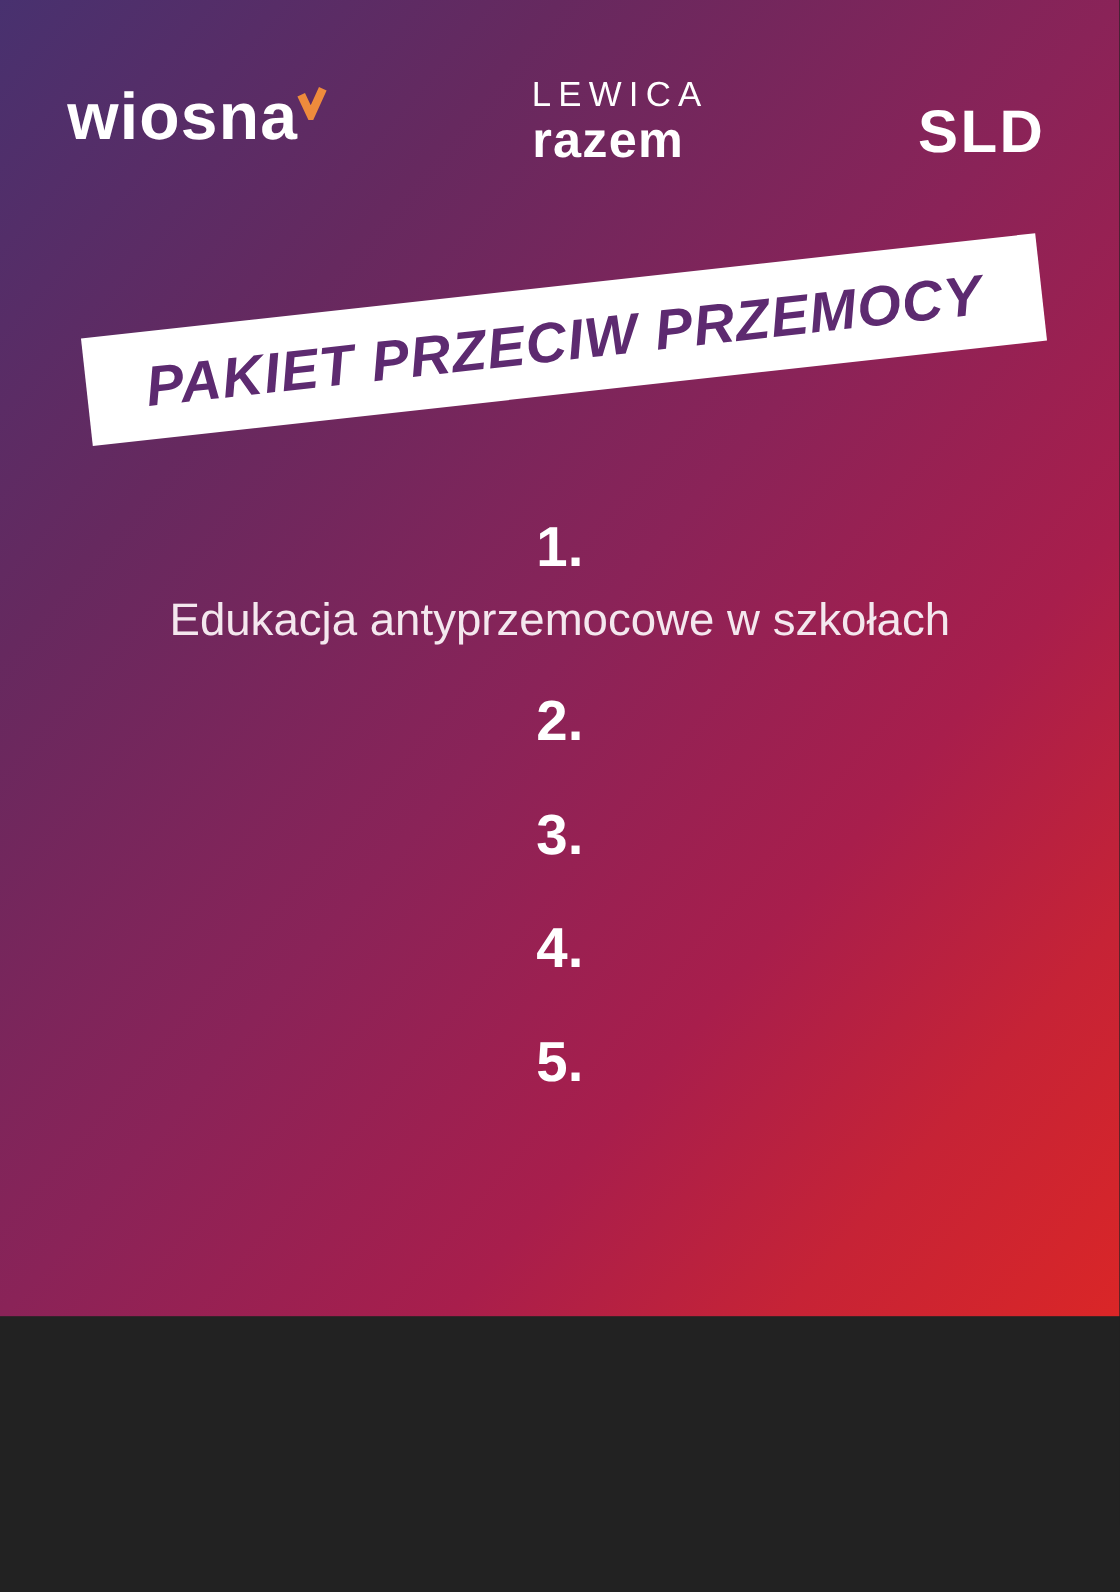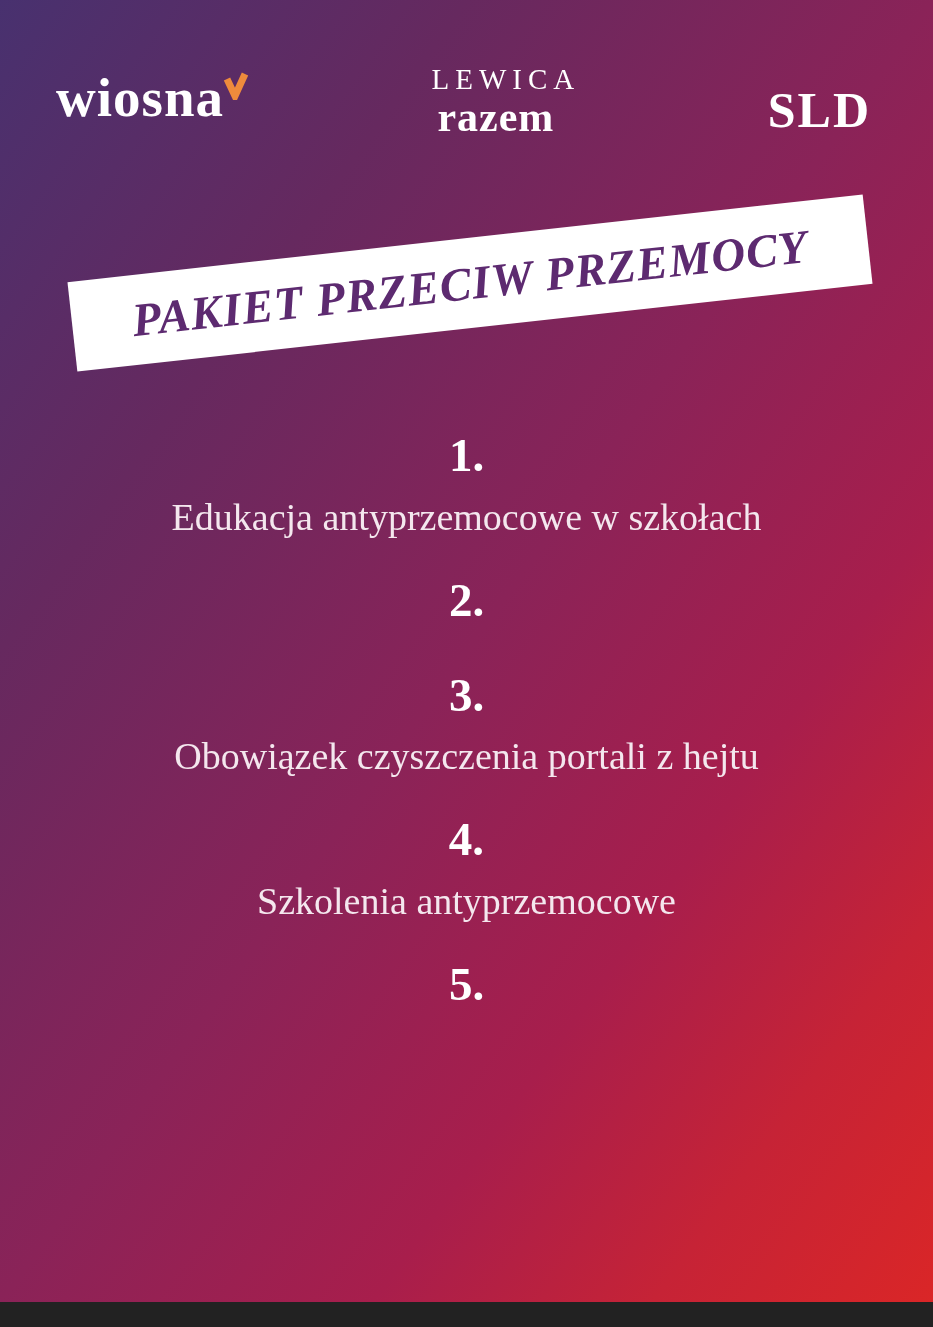--- a/index.html
+++ b/index.html
@@ -1,23 +1,23 @@
 <!DOCTYPE html>
 <html><head>
 <meta charset="utf-8">
 <style>
   * { margin: 0; padding: 0; box-sizing: border-box; }
   html, body { background: #222; }
   .poster {
     position: relative;
     width: 933px;
-    height: 1302px;
+    height: 1097px;
     margin: 0 auto;
     overflow: hidden;
-    font-family: Liberation Serif, serif;
+    font-family: Liberation Sans, sans-serif;
     background: linear-gradient(to bottom right,
       #48316f 0%,
       #66295f 25%,
       #8a2358 50%,
       #a81e4c 70%,
       #c62336 85%,
       #da2627 100%);
   }
 
   
@@ -155,24 +155,22 @@
   <div class="list">
     <div class="item">
       <div class="item-number">1.</div>
       <div class="item-text">Edukacja antyprzemocowe w szkołach</div>
     </div>
     <div class="item">
       <div class="item-number">2.</div>
     </div>
     <div class="item">
       <div class="item-number">3.</div>
-      <div class="item-text">Obowiązek czyszczenia portali z hejtu</div>
     </div>
     <div class="item">
       <div class="item-number">4.</div>
-      <div class="item-text">Szkolenia antyprzemocowe</div>
     </div>
     <div class="item">
       <div class="item-number">5.</div>
     </div>
   </div>
 
 </div>
 
 </body></html>

